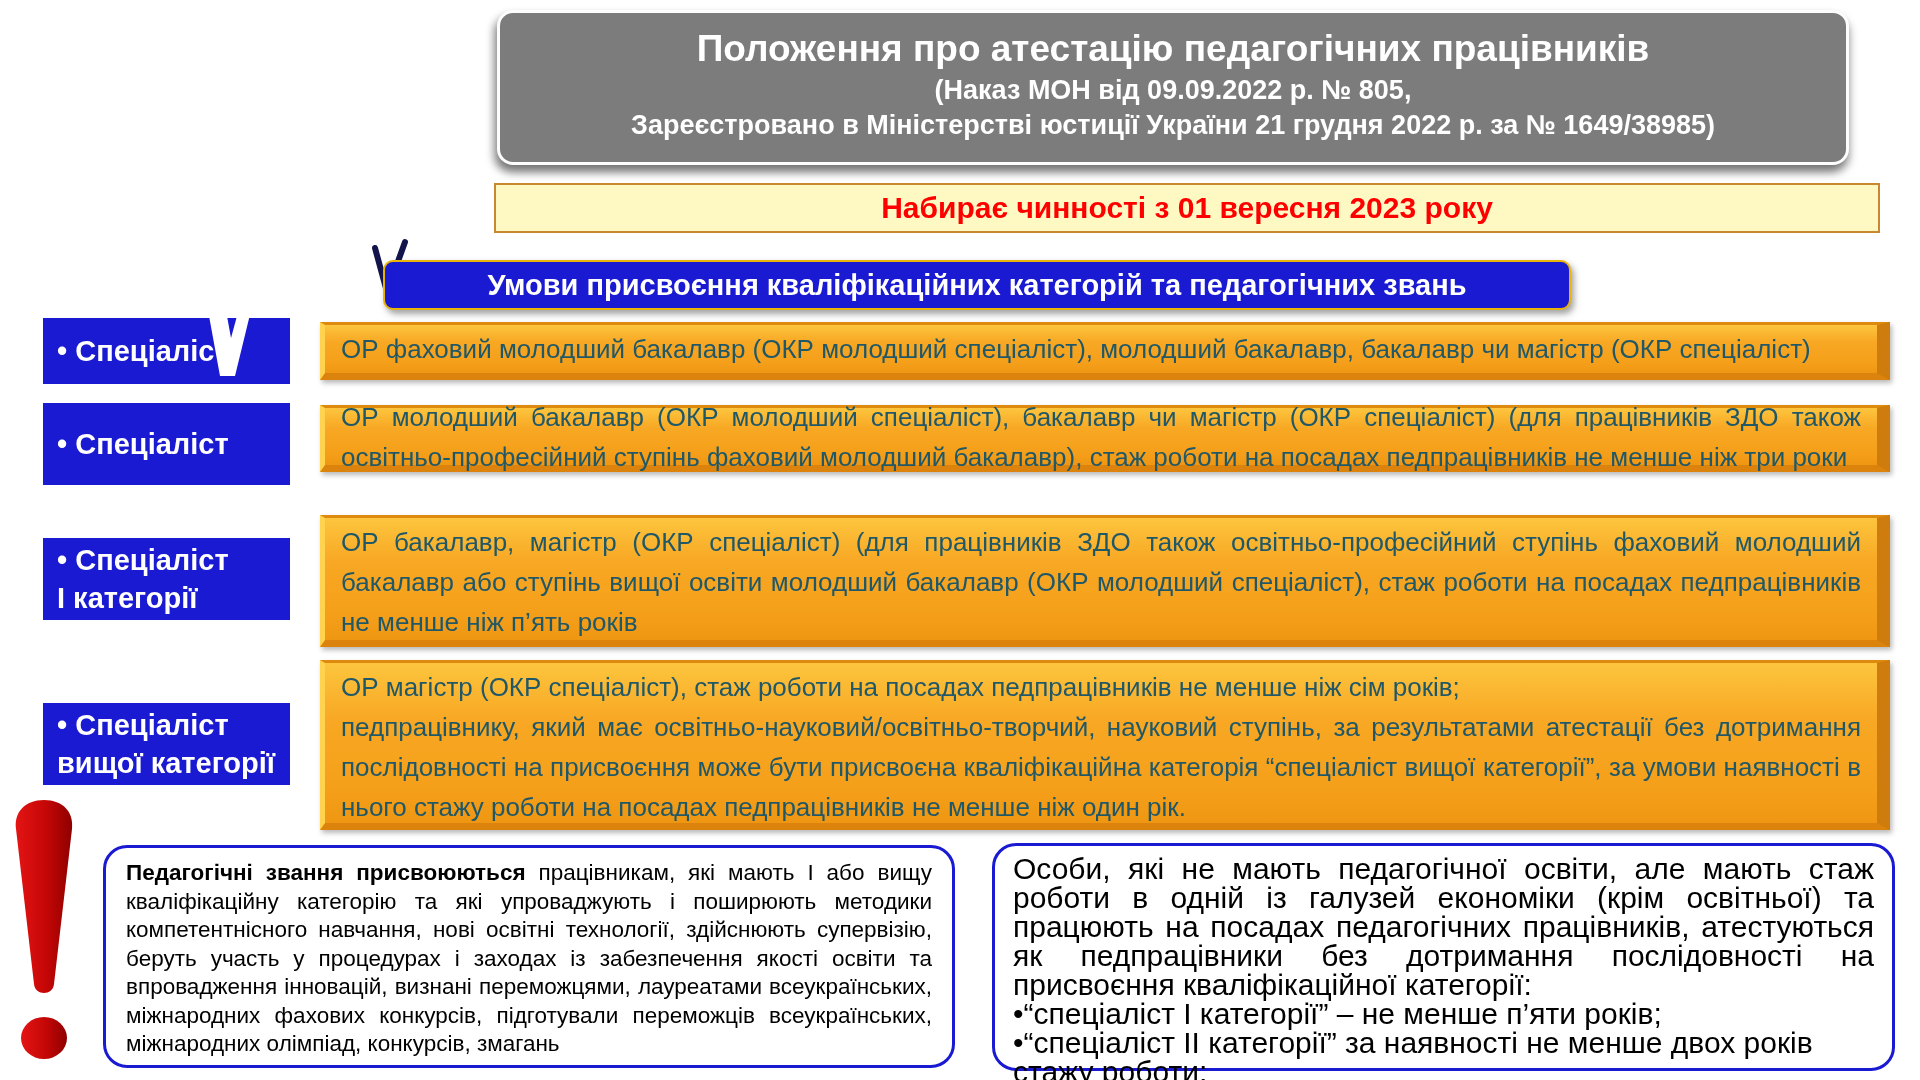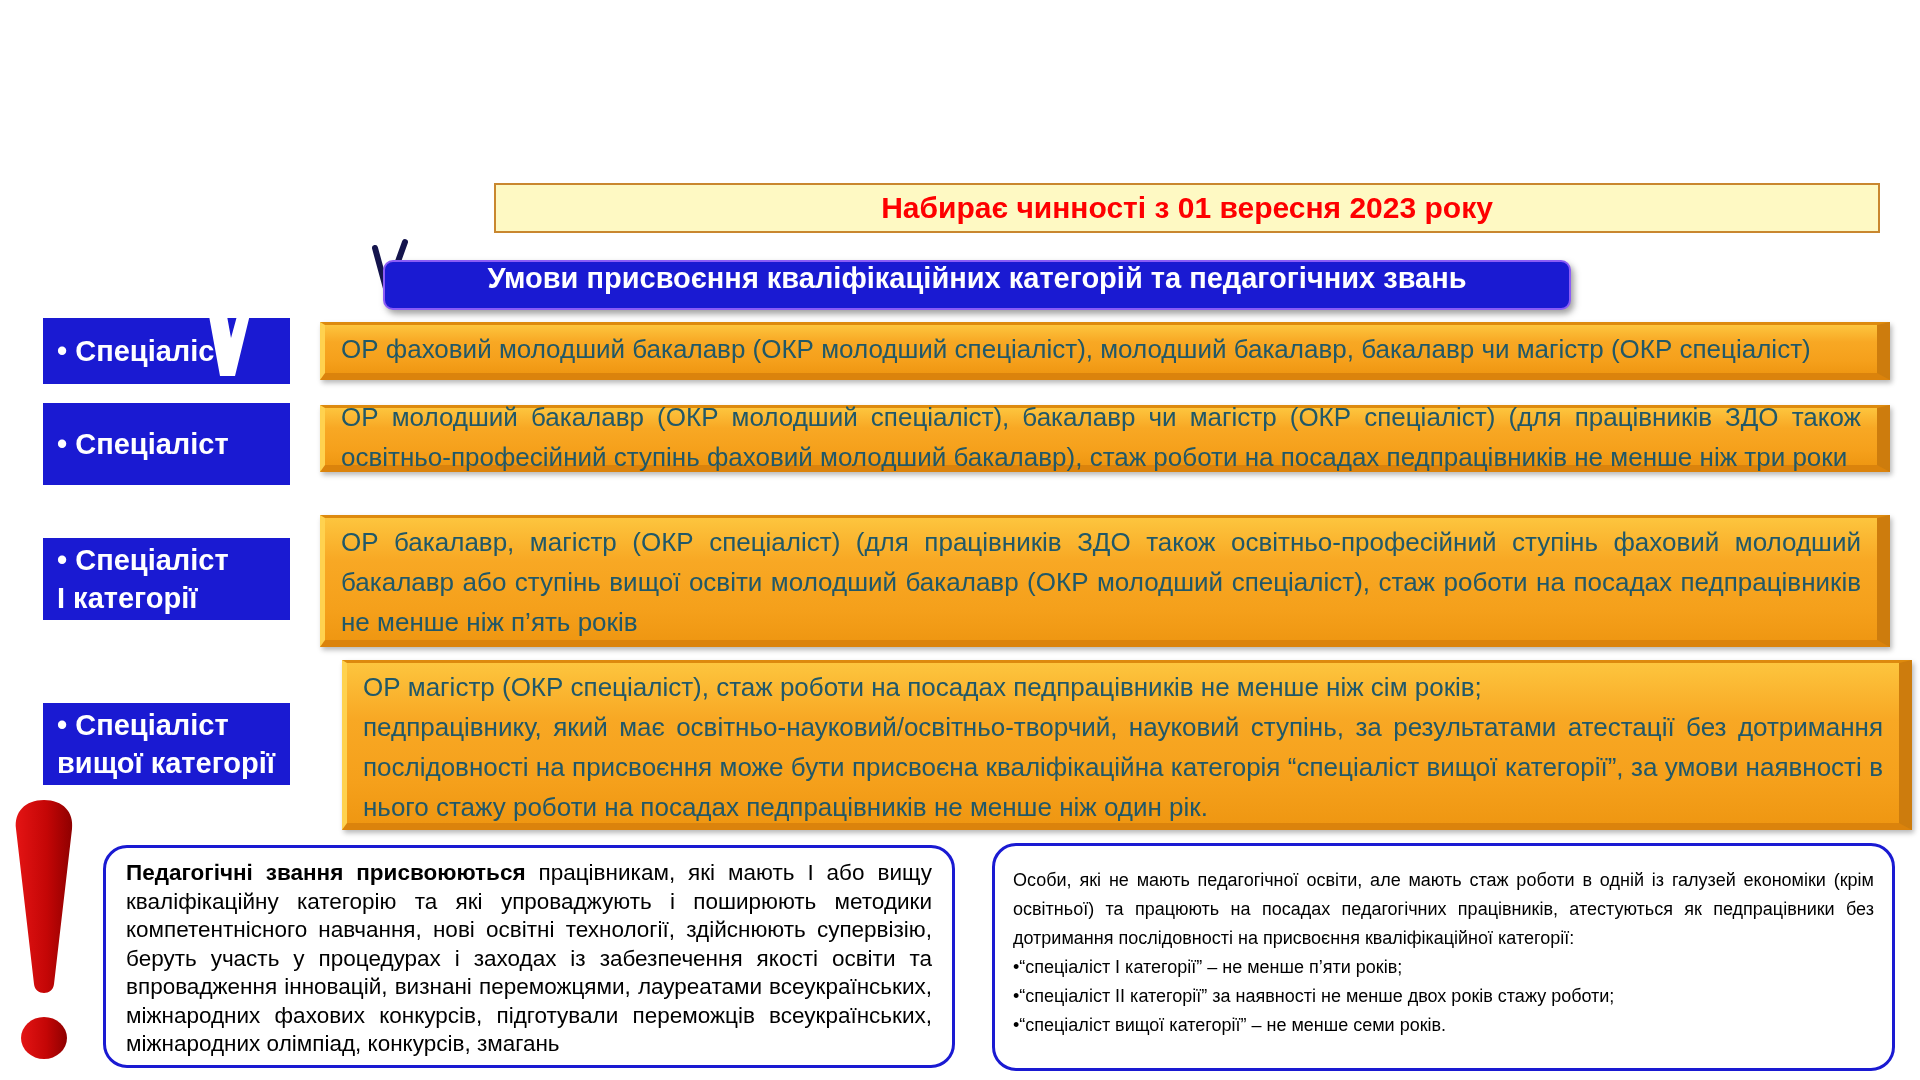--- a/index.html
+++ b/index.html
@@ -18,23 +18,23 @@
   .header-sub{font-size:27px;font-weight:bold;line-height:35px;}
   
   .notice{
     position:absolute;left:494px;top:183px;width:1386px;height:50px;box-sizing:border-box;
     background:#fef9c3;border:2px solid #c9872f;display:flex;align-items:center;justify-content:center;
   }
   .notice span{color:var(--red,#fe0000);font-size:30px;font-weight:bold;}
   
   .banner{
     position:absolute;left:383px;top:260px;width:1188px;height:50px;box-sizing:border-box;
-    background:var(--blue,#1a1ad2);border:2px solid #8b5cf6;border-radius:10px;
+    background:var(--blue,#1a1ad2);border:2px solid #eab308;border-radius:10px;
     box-shadow:3px 4px 6px rgba(70,70,70,.5);
-    display:flex;justify-content:center;
+    display:flex;align-items:center;justify-content:center;
   }
   .banner span{color:#ffffff;font-size:29px;font-weight:bold;}
   
   .blue-label{
     position:absolute;left:43px;width:247px;box-sizing:border-box;
     background:var(--blue,#1a1ad2);color:#ffffff;font-weight:bold;font-size:29px;line-height:38px;
     padding:4px 6px 4px 14px;display:flex;flex-direction:column;justify-content:center;
   }
   .bl1{top:318px;height:66px;}
   .bl2{top:403px;height:82px;}
@@ -47,41 +47,46 @@
     border-left:5px solid #ffd24f;border-right:13px solid #cd7c0d;
     border-top:3px solid #dd8a0e;border-bottom:7px solid #db830c;
     box-shadow:2px 3px 5px rgba(0,0,0,.28);
     color:#215868;font-size:26px;line-height:40px;padding:4px 16px;
   }
   .orange-box p{margin:0;}
   .just{text-align:justify;}
   .ob1{top:322px;height:58px;display:flex;}
   .ob2{top:405px;height:67px;display:flex;align-items:center;}
   .ob3{top:515px;height:132px;}
-  .ob4{top:660px;height:170px;margin-left:22px;}
+  .ob4{top:660px;height:170px;}
   
   .white-v{position:absolute;left:205px;top:294px;}
   .navy-check{position:absolute;left:371px;top:238px;}
   .excl{position:absolute;left:6px;top:798px;}
   
   .note{
     position:absolute;background:#ffffff;border:3px solid var(--blue,#1a1ad2);
     border-radius:24px;box-sizing:border-box;color:#000000;
   }
   .note-left{left:103px;top:845px;width:852px;height:223px;padding:11px 20px;font-size:22.5px;line-height:28.5px;text-align:justify;}
-  .note-right{left:992px;top:843px;width:903px;height:228px;padding:20px 18px;font-size:18px;line-height:29px;}
+  .note-right{left:992px;top:843px;width:903px;height:228px;padding:8px 18px;font-size:30px;line-height:29px;}
   .note-right .intro{text-align:justify;margin:0;}
   .note p{margin:0;}
   .bullet{text-align:left;}
 </style>
 </head>
 <body>
 
 <div class="canvas">
 
+  <div class="header">
+    <div class="header-title">Положення про атестацію педагогічних працівників</div>
+    <div class="header-sub">(Наказ МОН від 09.09.2022 р. № 805,</div>
+    <div class="header-sub">Зареєстровано в Міністерстві юстиції України 21 грудня 2022 р. за № 1649/38985)</div>
+  </div>
 
   <div class="notice">
     <span>Набирає чинності з 01 вересня 2023 року</span>
   </div>
 
   <svg class="navy-check" width="38" height="60" viewBox="0 0 38 60">
     <polyline points="4,10 16,54 34,4" fill="none" stroke="#14144d" stroke-width="6" stroke-linecap="round" stroke-linejoin="round"></polyline>
   </svg>
 
   <div class="banner">

